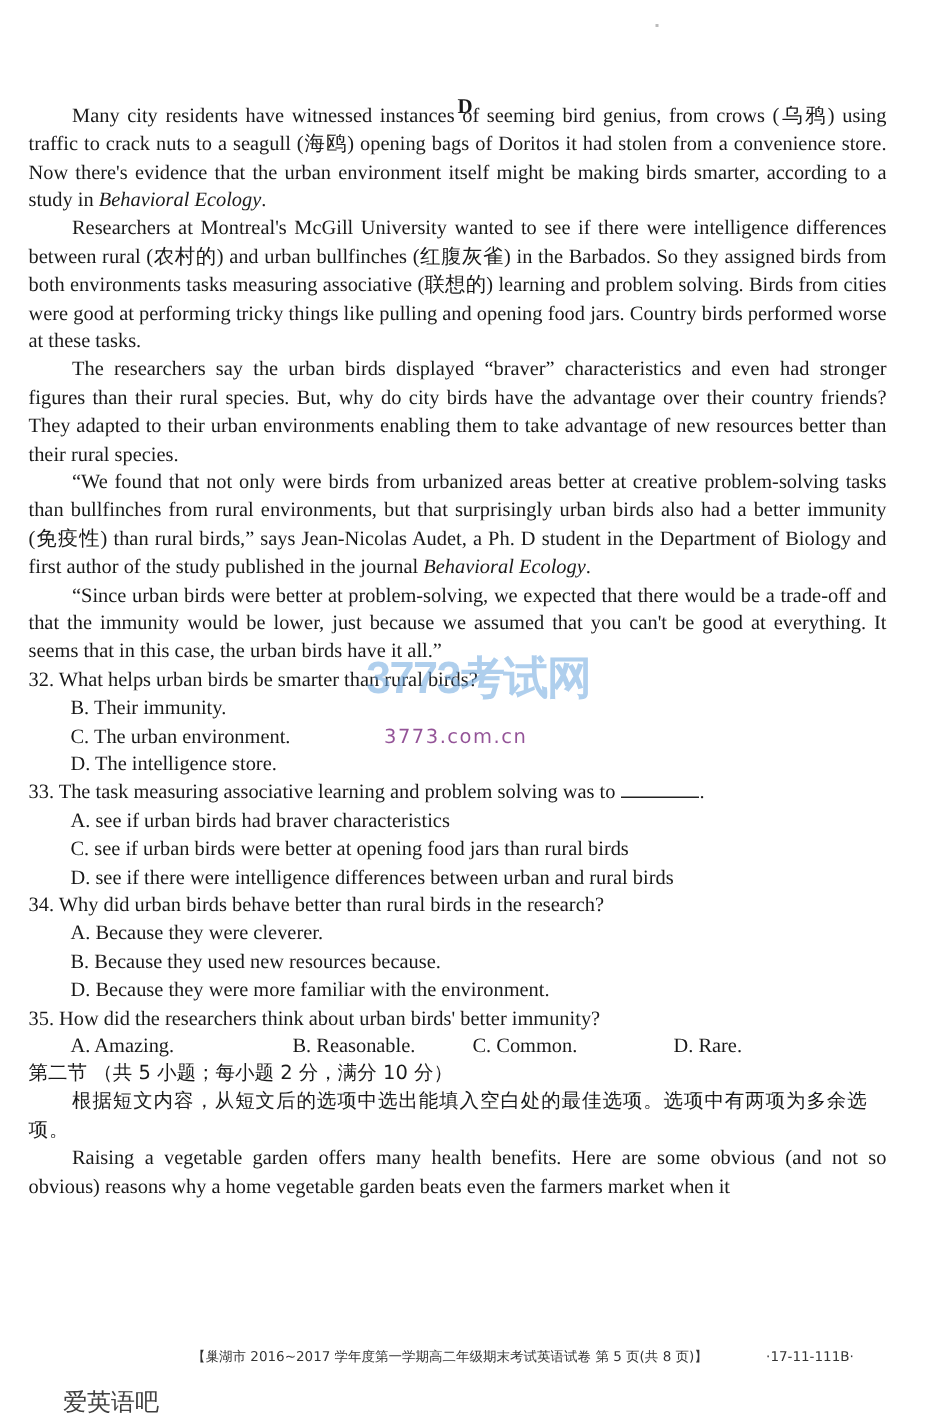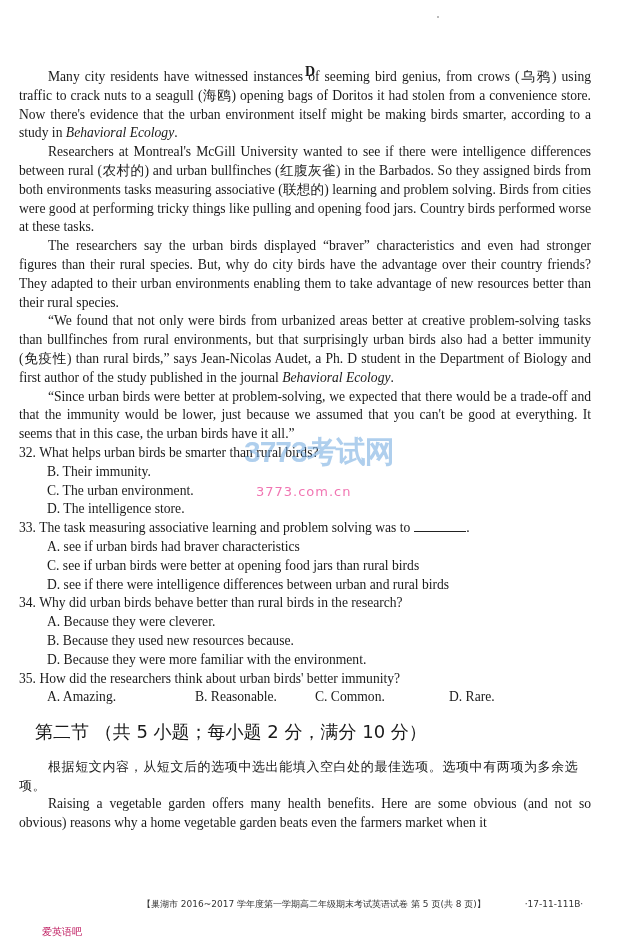--- a/index.html
+++ b/index.html
@@ -9,32 +9,32 @@
   .section-title { position:absolute; top:64px; left:0; width:620px; text-align:center;
          font-weight:bold; font-size:14px; }
   .body { position:absolute; left:19px; top:68px; width:572px; font-size:13.6px; line-height:18.8px; }
   .p { text-indent:29px; text-align:justify; margin:0; }
   .q { margin:0; }
   .opt { margin:0; padding-left:28px; }
   .opt-row { display:flex; padding-left:28px; }
   .opt-row span:nth-child(1){ width:148px; }
   .opt-row span:nth-child(2){ width:120px; }
   .opt-row span:nth-child(3){ width:134px; }
-  .cn-head { margin:16px; font-family:"DejaVu Sans",sans-serif; font-size:18px; }
+  .cn-head { margin:0; font-family:"DejaVu Sans",sans-serif; font-size:13px; }
   .cn-p { margin:0; text-indent:29px; font-family:"DejaVu Sans",sans-serif; font-size:13px; letter-spacing:0.6px; }
   .blank { display:inline-block; width:52px; border-bottom:1px solid #222; margin-left:4px; }
-  .footer { position:absolute; top:898px; left:142px; font-size:9px; color:#333;
+  .footer { position:absolute; top:898px; left:128px; font-size:9px; color:#333;
          font-family:"DejaVu Sans",sans-serif; white-space:nowrap; }
   .footer .code { margin-left:36px; }
   .wm-big { position:absolute; left:244px; top:432px; font-family:Liberation Sans, sans-serif;
          font-size:30px; font-weight:bold; color:#6fa8e0; opacity:0.55; letter-spacing:-1px; }
   .wm-small { position:absolute; left:256px; top:484px; font-family:"DejaVu Sans",sans-serif;
-         font-size:13px; color:#ec4899; opacity:0.75; letter-spacing:1px; }
+         font-size:13px; color:#701a75; opacity:0.75; letter-spacing:1px; }
   .brand { position:absolute; left:42px; top:925px; font-family:"DejaVu Sans",sans-serif;
-         font-size:10px; color:#be185d; }
+         font-size:16px; color:#404040; }
   .dot { position:absolute; left:437px; top:16px; width:2px; height:2px; background:#bbb; }
 </style>
 </head>
 <body>
 
 <div class="page">
   <div class="dot"></div>
   <div class="section-title">D</div>
 
   <div class="body">

